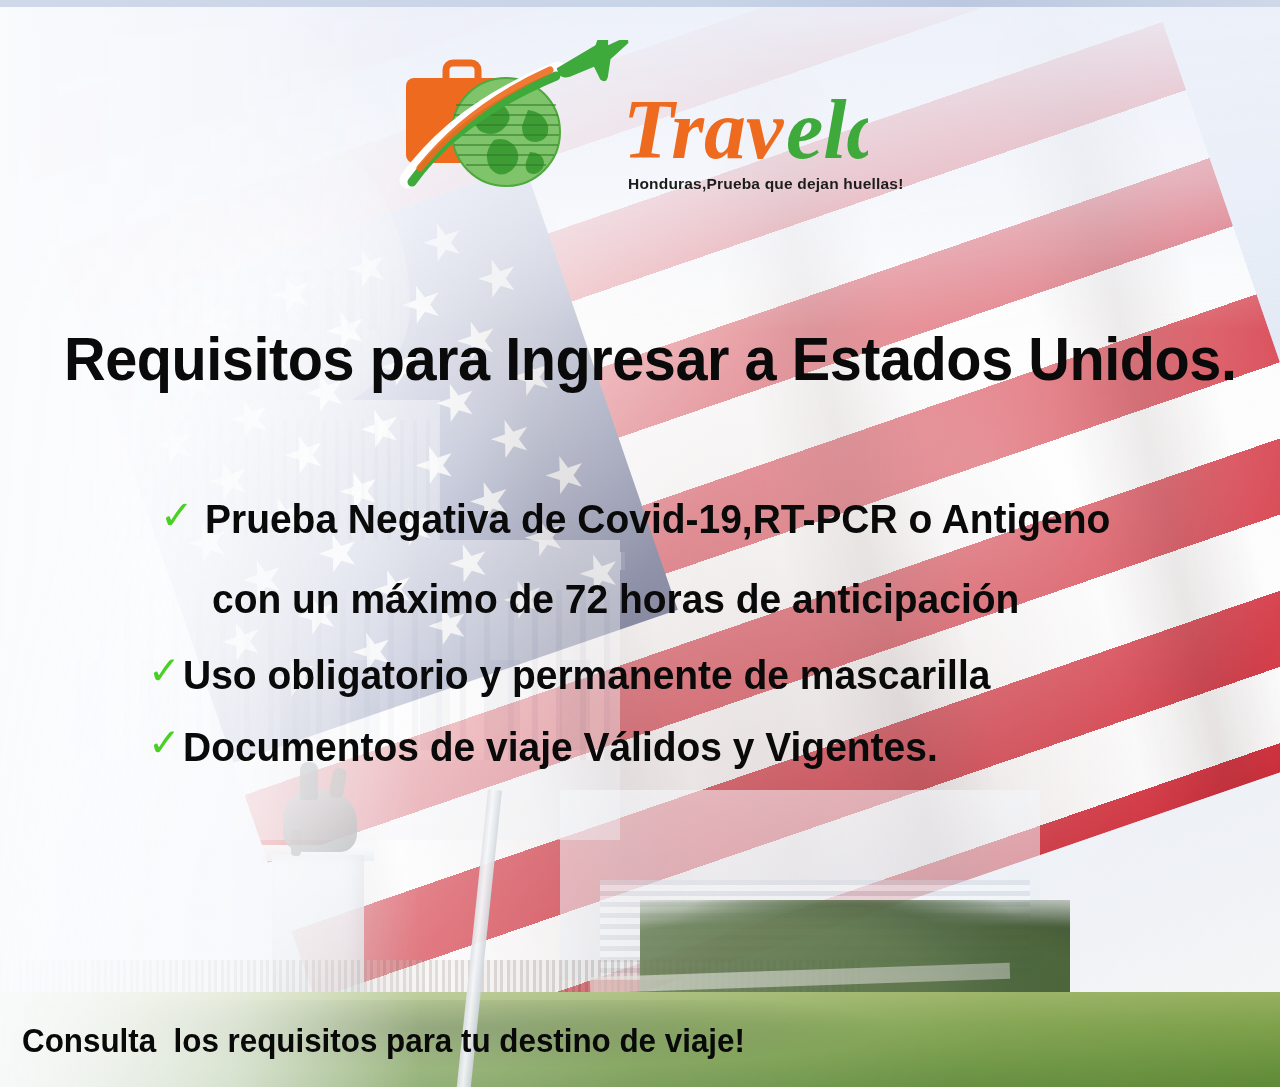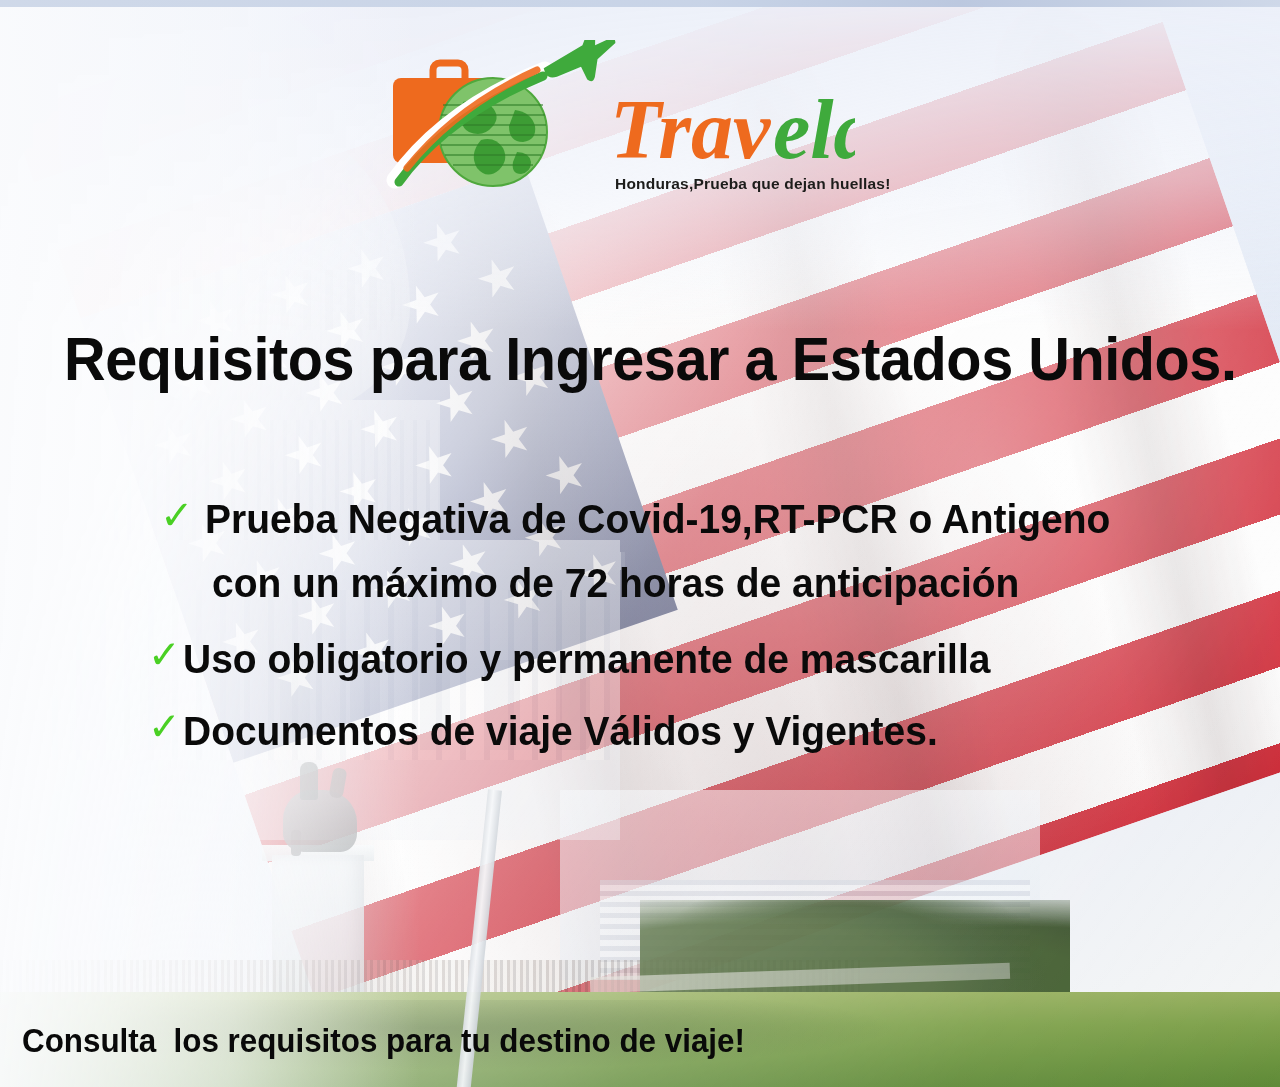--- a/index.html
+++ b/index.html
@@ -247,21 +247,21 @@
   }
   .wash-left{
     position:absolute; left:0; top:0; width:420px; height:100%;
     background:linear-gradient(90deg, rgba(250,251,253,.93) 0%, rgba(250,251,253,.55) 55%, rgba(250,251,253,0) 100%);
   }
 
   
   .content{ position:absolute; inset:0; }
 
   
-  .logo{ position:absolute; left:385px; top:40px; width:470px; height:165px; }
+  .logo{ position:absolute; left:398px; top:40px; width:470px; height:165px; }
   .logo svg{ display:block; }
   .logo-tag{
     position:absolute; left:230px; top:135px;
     font-family:"Liberation Sans", sans-serif;
     font-size:15.5px; font-weight:bold; color:#1d1d1b;
     letter-spacing:.2px; white-space:nowrap;
   }
 
   
   .headline{
@@ -281,21 +281,21 @@
   .bullets{ position:absolute; left:0; top:492px; width:1280px; }
   .b-row{
     display:flex; align-items:flex-start;
     font-family:"Liberation Sans Narrow","Liberation Sans", sans-serif;
     font-weight:bold;
     color:#0a0a0a;
     white-space:nowrap;
   }
   .b1{ padding-left:160px; font-size:41px; line-height:54px; }
   .b1 .tick{ font-size:40px; margin-right:11px; }
-  .b1cont{ padding-left:212px; font-size:41px; line-height:54px; margin-top:10px;align-items:center; }
+  .b1cont{ padding-left:212px; font-size:41px; line-height:54px; margin-top:26px;align-items:center; }
   .b3{ padding-left:148px; font-size:41px; line-height:54px; margin-top:22px; }
   .b3 .tick{ font-size:39px; margin-right:2px; }
   .b4{ padding-left:148px; font-size:41px; line-height:54px; margin-top:18px; }
   .b4 .tick{ font-size:39px; margin-right:2px; }
   .b-row .txt{ transform:scaleX(.95); transform-origin:left center; display:inline-block; }
   .tick{
     color:#4ad024; font-weight:bold;
     font-family:"DejaVu Sans", sans-serif;
     line-height:1; position:relative; top:3px;
   }

